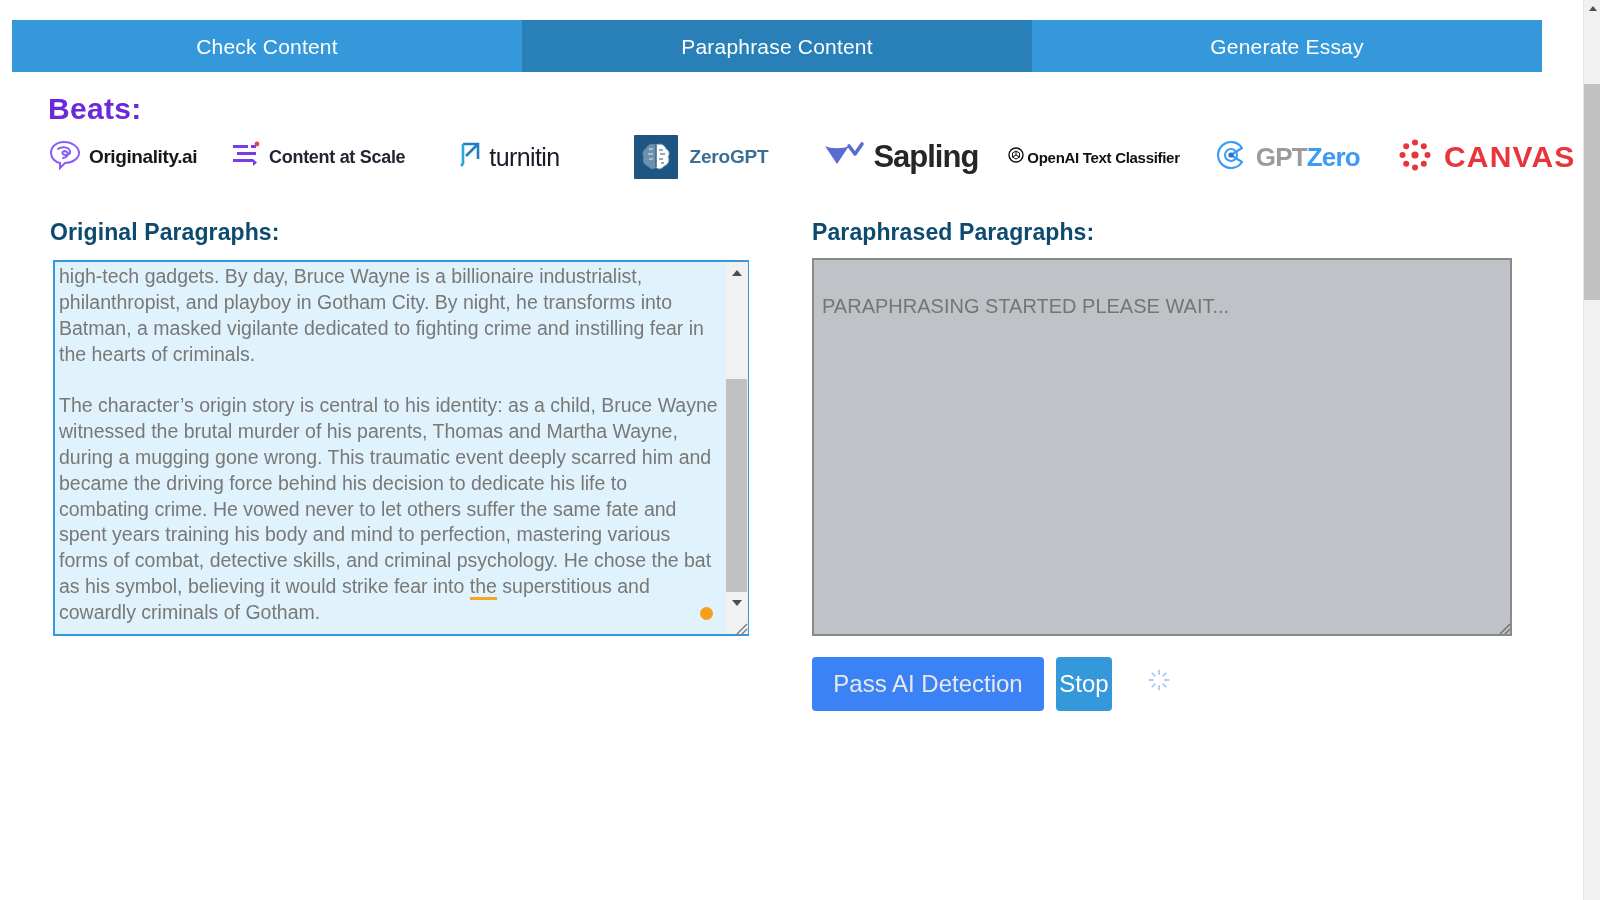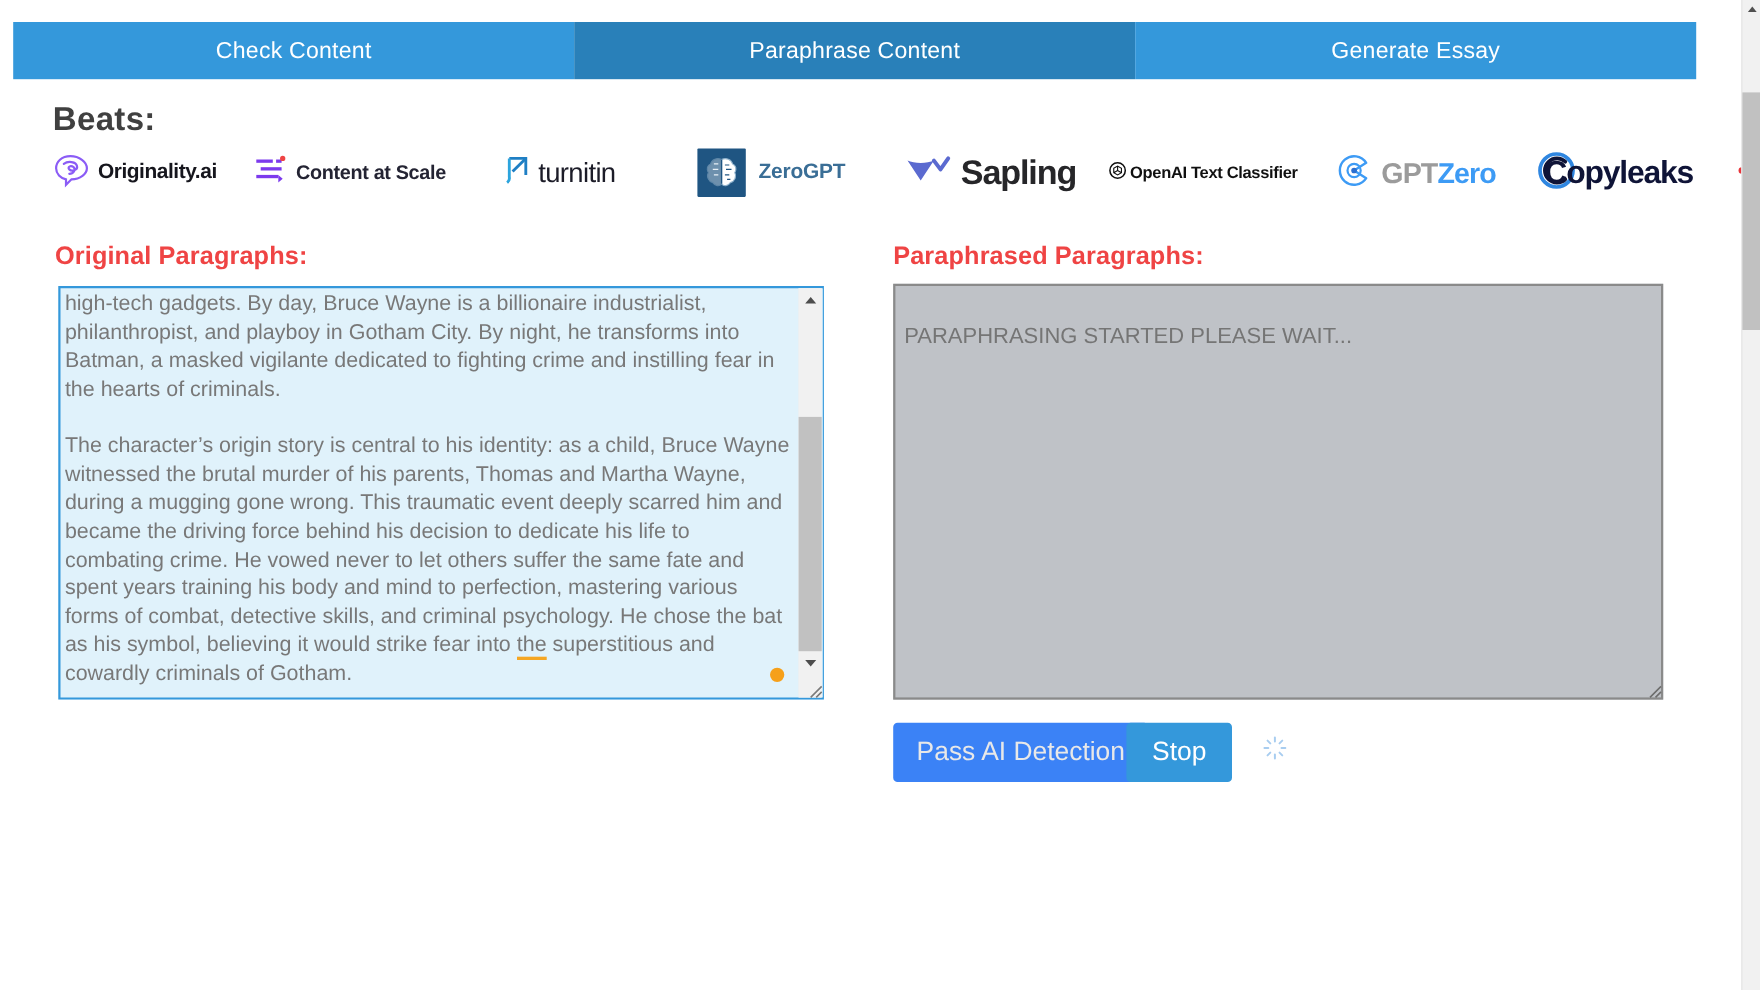--- a/index.html
+++ b/index.html
@@ -38,21 +38,21 @@
     line-height: 1;
   }
   .tab.active { background: #2980b9; }
 
   
   .beats-title {
     position: absolute;
     left: 48px; top: 92px;
     font-size: 30px;
     font-weight: bold;
-    color: #404040;
+    color: #6d28d9;
     letter-spacing: .3px;
   }
   .logos {
     position: absolute;
     left: 48px; top: 131px;
     width: 1470px; height: 52px;
     display: flex;
     align-items: center;
     gap: 16px;
   }
@@ -121,21 +121,21 @@
   .lg-canvas .txt {
     font-size: 30px; font-weight: bold; color: #e8343a;
     letter-spacing: 1.2px; margin-left: 10px;
   }
 
   
   .col-label {
     position: absolute;
     font-size: 23px;
     font-weight: bold;
-    color: #ef4444;
+    color: #0c4a6e;
     letter-spacing: .1px;
   }
   #label-orig { left: 50px; top: 219px; }
   #label-para { left: 812px; top: 219px; }
 
   
   .ta-wrap { position: absolute; }
   #ta-orig-wrap { left: 53px; top: 260px; width: 696px; height: 376px; }
   #ta-para-wrap { left: 812px; top: 258px; width: 700px; height: 378px; border-radius: 22px; }
 
@@ -239,22 +239,22 @@
     line-height: 1;
     padding: 0 18px;
   }
   #btn-pass {
     left: 812px; top: 657px;
     width: 232px; height: 54px;
     background: #3b82f6;
     color: #e8e8e8;
   }
   #btn-stop {
-    left: 1024px; top: 657px;
-    width: 96px; height: 54px;
+    left: 1056px; top: 657px;
+    width: 56px; height: 54px;
     background: #3498db;
   }
   #spinner {
     position: absolute;
     left: 1147px; top: 668px;
     width: 24px; height: 24px;
   }
 
   
   #page-scroll {
@@ -374,29 +374,20 @@
       <span>
         <svg width="34" height="34" viewBox="0 0 34 34">
           <path d="M28 10 A13 13 0 1 0 28 24 L17 17 Z" fill="none" stroke="#3d9bf5" stroke-width="2.2" stroke-linejoin="round"></path>
           <circle cx="17" cy="17" r="6" fill="none" stroke="#3d9bf5" stroke-width="2"></circle>
           <circle cx="17" cy="17" r="2.6" fill="#2b6fd0"></circle>
         </svg>
       </span>
       <span class="txt"><span class="t1">GPT</span><span class="t2">Zero</span></span>
     </div>
 
-    <div class="logo lg-copyleaks">
-      <span>
-        <svg width="38" height="38" viewBox="0 0 38 38">
-          <circle cx="19" cy="19" r="15" fill="none" stroke="#2f86e0" stroke-width="3.4"></circle>
-          <path d="M27 11 A11 11 0 1 0 27 27" fill="none" stroke="#0f1437" stroke-width="3.4" stroke-linecap="round"></path>
-        </svg>
-      </span>
-      <span class="txt">Copyleaks</span>
-    </div>
 
     <div class="logo lg-canvas">
       <span>
         <svg width="38" height="38" viewBox="0 0 38 38">
           <g fill="#e8343a">
             <circle cx="19" cy="19" r="3.6"></circle>
             <circle cx="19" cy="6.5" r="3"></circle>
             <circle cx="27.8" cy="10.2" r="3"></circle>
             <circle cx="31.5" cy="19" r="3"></circle>
             <circle cx="27.8" cy="27.8" r="3"></circle>

